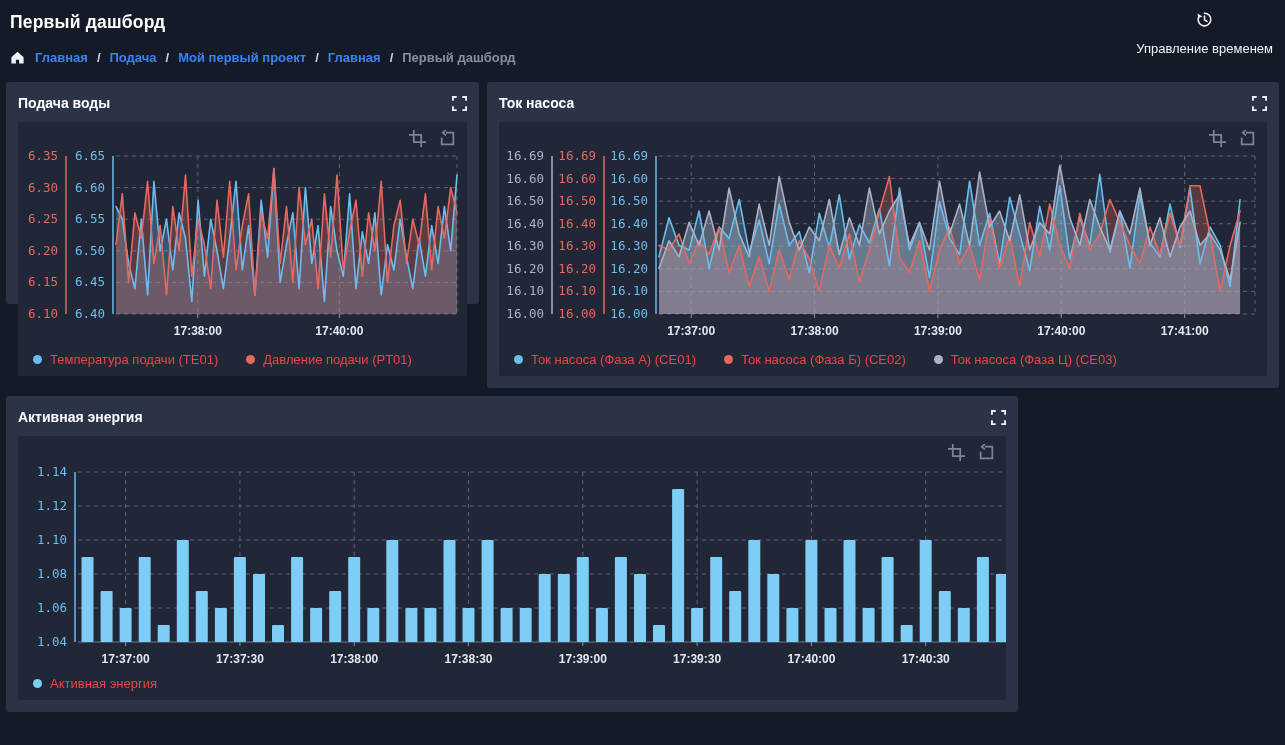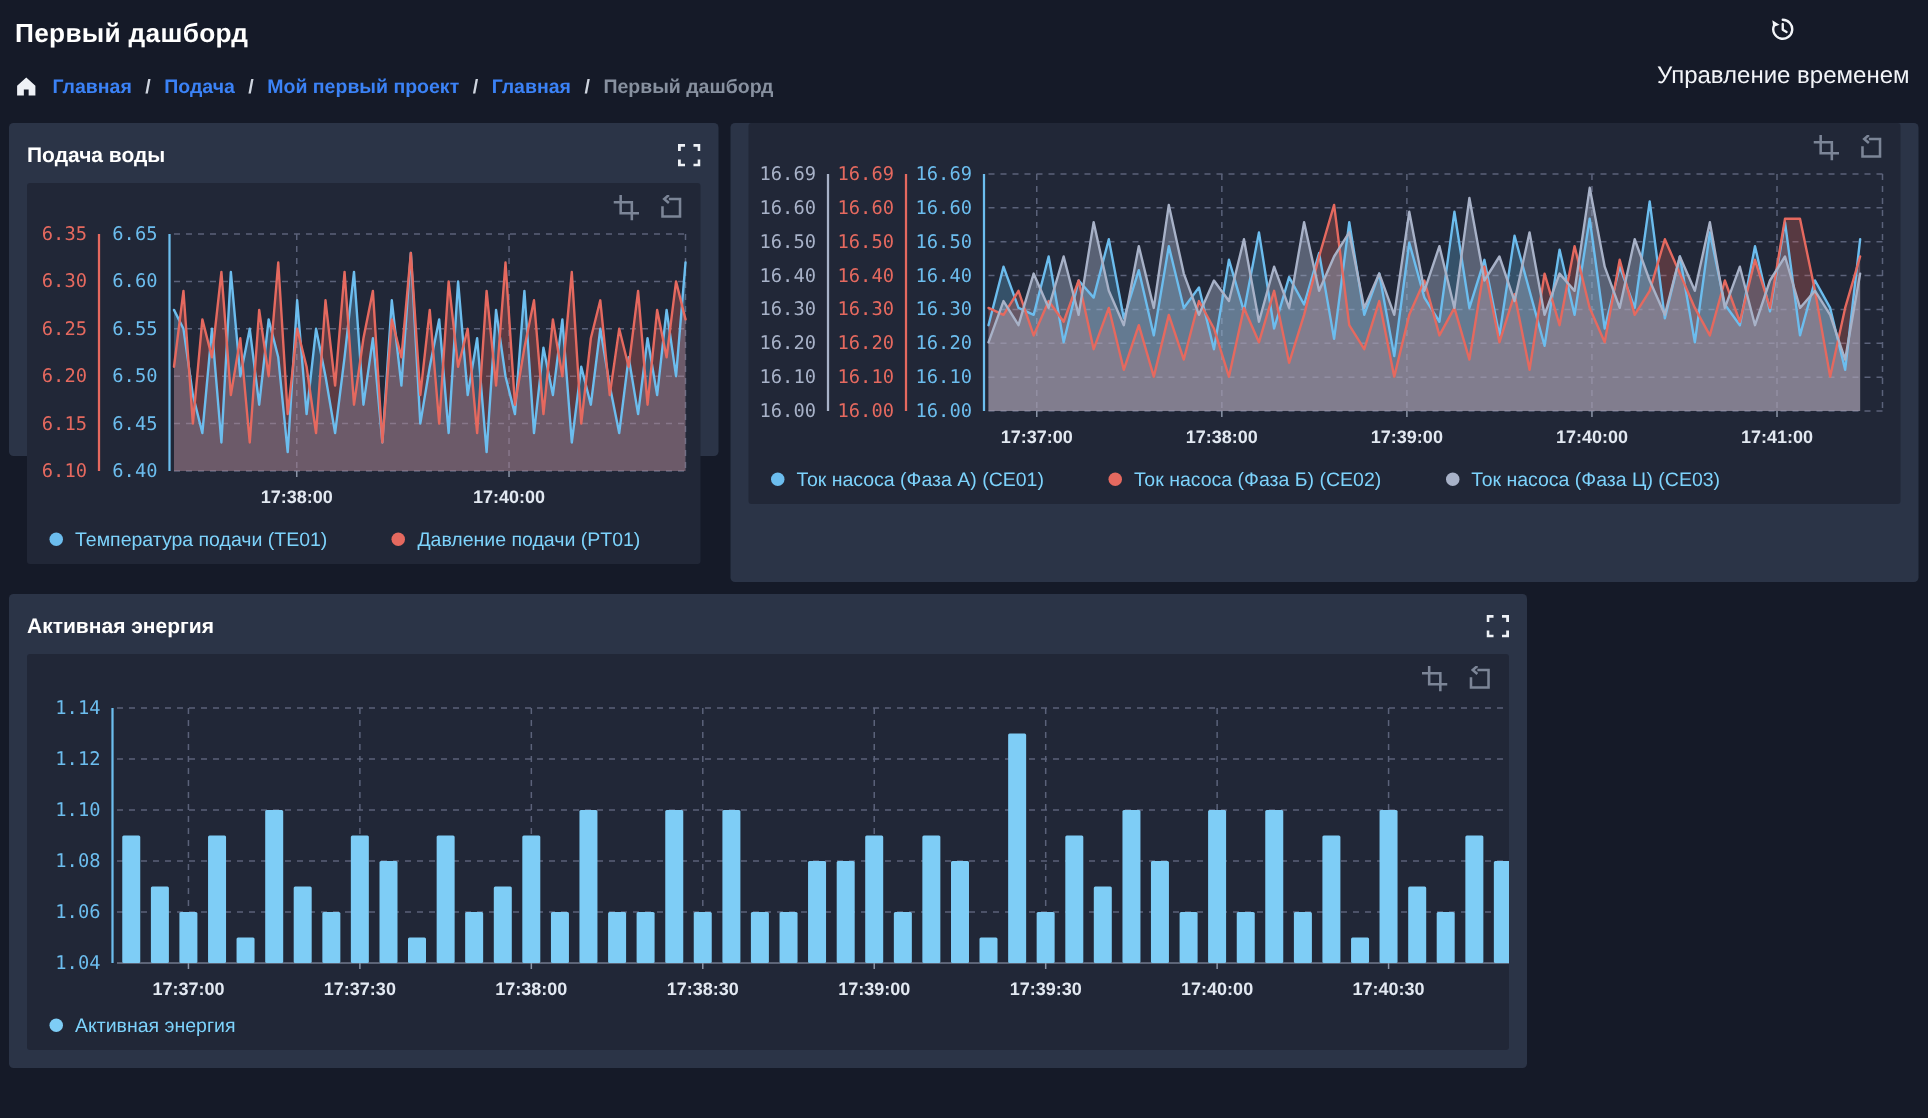--- a/index.html
+++ b/index.html
@@ -12,37 +12,37 @@
   .page{position:relative;width:1285px;height:745px;box-sizing:border-box;padding:0 6px;}
   
   .app-header{position:relative;height:82px;padding:12px 4px 0 4px;box-sizing:border-box;}
   .page-title{font-size:17.5px;font-weight:700;color:#ffffff;letter-spacing:.2px;}
   .breadcrumb{display:flex;align-items:center;gap:9px;margin-top:17px;font-size:13px;font-weight:600;}
   .crumb{color:#3b82f6;cursor:pointer;}
   .crumb.current{color:#87909f;cursor:default;}
   .crumb-sep{color:#cfd5df;font-weight:600;}
   .home-ic{display:flex;align-items:center;margin-right:1px;cursor:pointer;}
   .time-control{position:absolute;top:10px;right:6px;display:flex;flex-direction:column;align-items:center;gap:8px;cursor:pointer;}
-  .time-control .tc-label{font-size:16px;color:#f2f4f8;}
+  .time-control .tc-label{font-size:13px;color:#f2f4f8;}
   
   .row{display:flex;gap:8px;margin-bottom:8px;}
   .panel{background:#2b3447;border-radius:3px;position:relative;box-sizing:border-box;}
   .panel-water{width:473px;height:222px;}
   .panel-pump{width:792px;height:306px;}
   .panel-energy{width:1012px;height:316px;}
   .panel-header{display:flex;justify-content:space-between;align-items:center;padding:11px 12px 9px 12px;height:20px;}
   .panel-title{font-size:14px;font-weight:700;color:#ffffff;}
   .fs-btn{display:flex;align-items:center;cursor:pointer;}
   .chart-box{position:relative;background:#212737;border-radius:2px;margin:0 12px 12px 12px;overflow:hidden;}
   .panel-water .chart-box,.panel-pump .chart-box{height:254px;}
   .panel-energy .chart-box{height:264px;}
   .toolbox{position:absolute;top:8px;right:11px;display:flex;gap:13px;z-index:2;}
   .tool-ic{display:flex;align-items:center;cursor:pointer;opacity:.85;}
   .chart-canvas{position:absolute;left:0;top:26px;}
-  .legend{position:absolute;left:15px;bottom:9px;display:flex;gap:43px;align-items:center;font-size:13px;color:#7dd3fc;}
+  .legend{position:absolute;left:15px;bottom:9px;display:flex;gap:28px;align-items:center;font-size:13px;color:#ef4444;}
   .legend-item{display:flex;gap:8px;align-items:center;cursor:pointer;}
   .dot{width:9px;height:9px;border-radius:50%;display:inline-block;}
 </style>
 </head>
 <body>
 
 <div class="page">
 
   <div class="app-header">
     <div class="page-title">Первый дашборд</div>
@@ -142,20 +142,31 @@
             </span>
             <span class="legend-item">
               <span class="dot" style="background: rgb(229, 105, 95);"></span>
               <span>Давление подачи (PT01)</span>
             </span>
           </div>
       </div>
     </div>
 
     <div class="panel panel-pump">
+      <div class="panel-header">
+        <span class="panel-title">Ток насоса</span>
+        <span class="fs-btn">
+          <svg width="15" height="15" viewBox="0 0 16 16" fill="none" stroke="#eef1f6" stroke-width="2">
+              <path d="M1 5 V1 H5"></path>
+              <path d="M11 1 H15 V5"></path>
+              <path d="M15 11 V15 H11"></path>
+              <path d="M5 15 H1 V11"></path>
+            </svg>
+        </span>
+      </div>
       <div class="chart-box">
         <div class="toolbox">
           <span class="tool-ic">
             <svg width="17" height="17" viewBox="0 0 16 16" fill="none" stroke="#8c96a8" stroke-width="1.6">
                 <path d="M4.5 0 V11.5 H16"></path>
                 <path d="M0 4.5 H11.5 V16"></path>
               </svg>
           </span>
           <span class="tool-ic">
             <svg width="17" height="17" viewBox="0 0 16 16" fill="none" stroke="#8c96a8" stroke-width="1.6">

